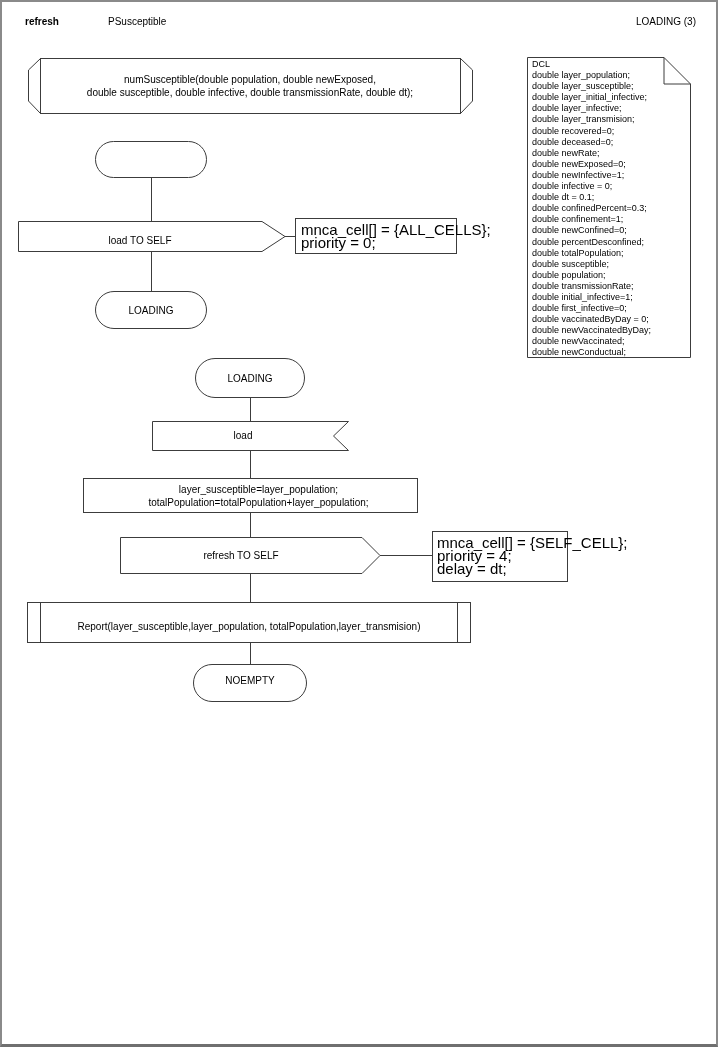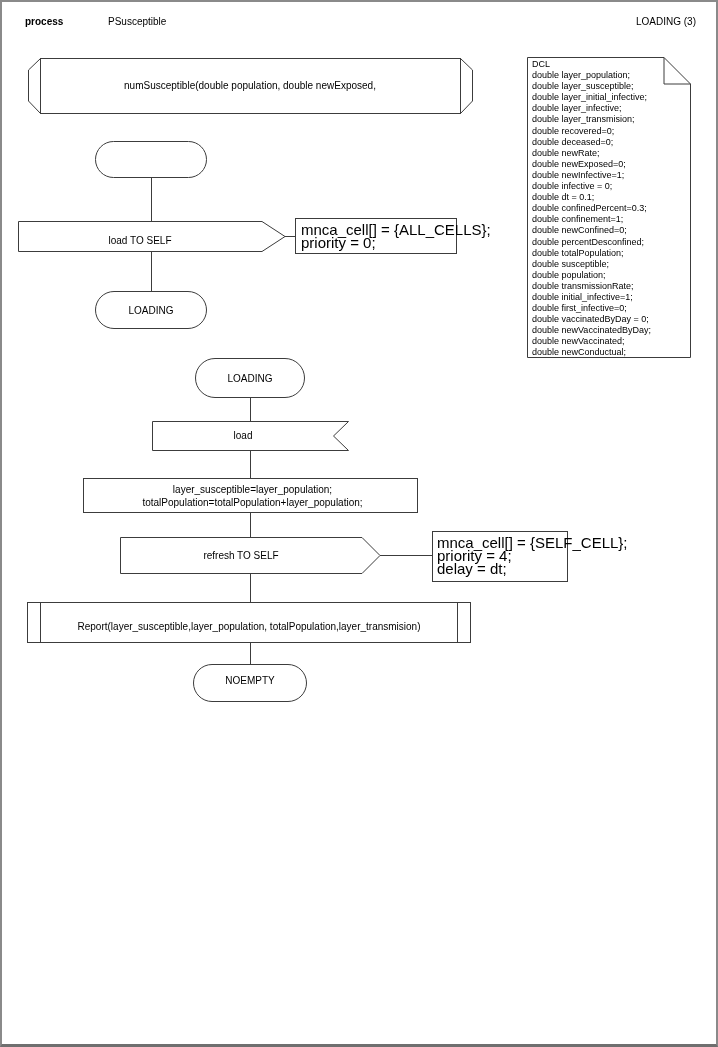--- a/index.html
+++ b/index.html
@@ -57,54 +57,55 @@
 
       <polygon fill="#ffffff" points="152.5,421.5 348.5,421.5 333.5,436 348.5,450.5 152.5,450.5"></polygon>
 
       <g>
         <path d="M527.5,57.5 H664 L690.5,84 V357.5 H527.5 Z" fill="#ffffff"></path>
         <path d="M664,57.5 V84 H690.5"></path>
       </g>
     </g>
   </svg>
 
-  <div class="hdr b" style="left:25px;">process</div>
+  <div class="hdr b" style="left:25px;">refresh</div>
   <div class="hdr" style="left:88px;padding-left:20px;">PSusceptible</div>
   <div class="hdr" style="right:22px;text-align:right;">LOADING (3)</div>
 
   <div class="box stadium" style="left:95px;top:141px;width:112px;height:37px;border-radius:18.5px;"></div>
   <div class="box stadium" style="left:95px;top:291px;width:112px;height:38px;border-radius:19px;"></div>
   <div class="box stadium" style="left:195px;top:358px;width:110px;height:40px;"></div>
   <div class="box" style="left:83px;top:478px;width:335px;height:35px;"></div>
   <div class="box" style="left:295px;top:218px;width:162px;height:36px;"></div>
   <div class="box" style="left:432px;top:531px;width:136px;height:51px;"></div>
   <div class="box" style="left:27px;top:602px;width:444px;height:41px;">
     <div class="bar" style="left:12px;"></div>
     <div class="bar" style="right:12px;"></div>
   </div>
   <div class="box stadium" style="left:193px;top:664px;width:114px;height:38px;border-radius:19px;"></div>
 
   <div class="lbl" style="left:40px;top:58px;width:420px;height:55px;">
       <div>numSusceptible(double population, double newExposed,</div>
+      <div>double susceptible, double infective, double transmissionRate, double dt);</div>
     </div>
 
   <div class="lbl" style="left:18px;top:225px;width:244px;height:30px;text-align:right;">load TO SELF</div>
 
   <div class="notetxt" style="left:301px;top:223px;">
       <div>mnca_cell[] = {ALL_CELLS};</div>
       <div>priority = 0;</div>
     </div>
 
   <div class="lbl" style="left:95px;top:291px;width:112px;height:38px;">LOADING</div>
 
   <div class="lbl" style="left:195px;top:358px;width:110px;height:40px;">LOADING</div>
 
   <div class="lbl" style="left:152px;top:421px;width:182px;height:29px;text-align:center;">load</div>
 
-  <div class="lbl" style="left:85px;top:478px;width:335px;height:35px;border-radius:17px;">
+  <div class="lbl" style="left:91px;top:478px;width:335px;height:35px;border-radius:17px;">
       <div>layer_susceptible=layer_population;</div>
       <div>totalPopulation=totalPopulation+layer_population;</div>
     </div>
 
   <div class="lbl" style="left:120px;top:537px;width:242px;height:36px;">refresh TO SELF</div>
 
   <div class="notetxt" style="left:437px;top:536px;">
       <div>mnca_cell[] = {SELF_CELL};</div>
       <div>priority = 4;</div>
       <div>delay = dt;</div>

